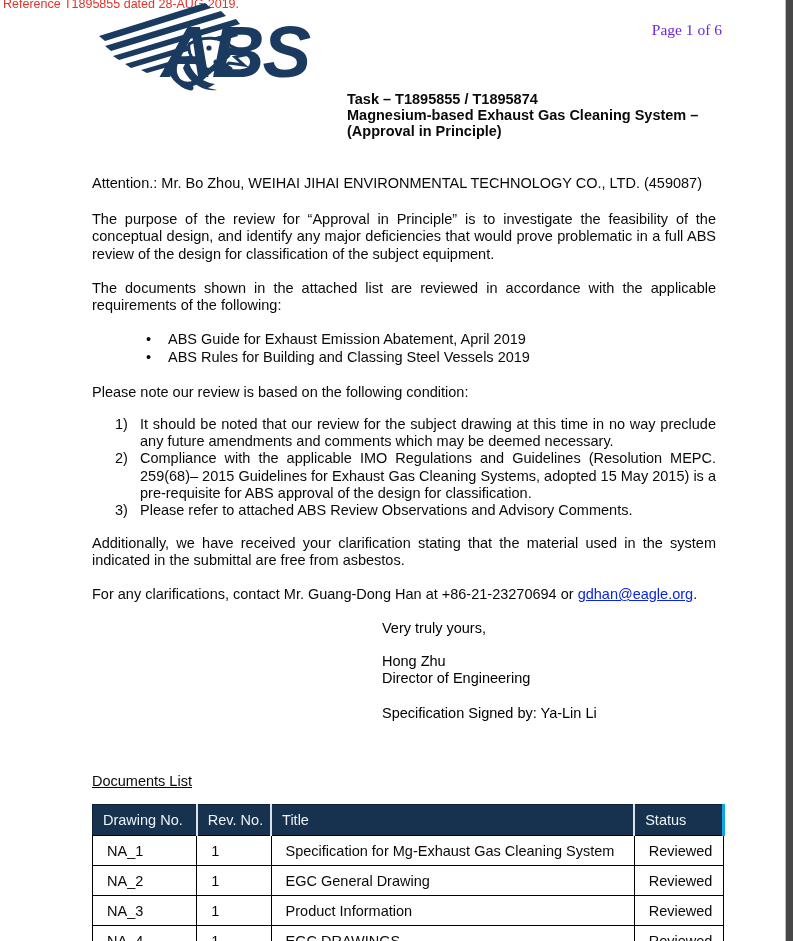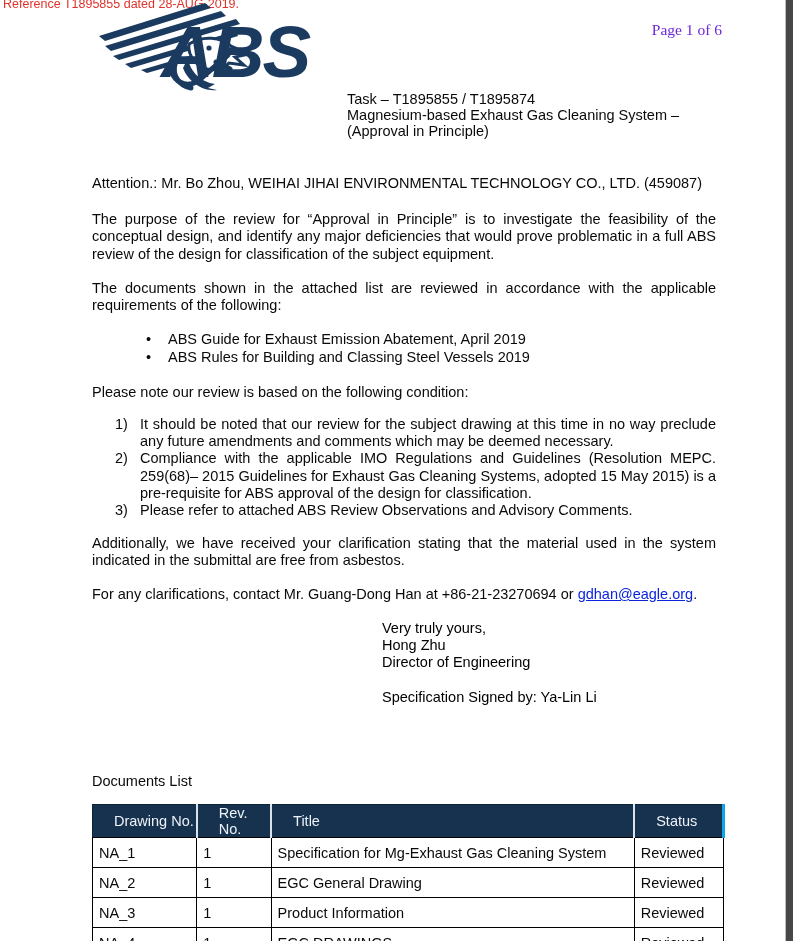--- a/index.html
+++ b/index.html
@@ -18,21 +18,21 @@
   
   .logo{top:2px;left:85px;z-index:2;font-style:italic;}
   
   .page-num{
     top:21px;left:622px;width:100px;text-align:right;
     font-family:"Liberation Serif", serif;font-size:15.5px;color:#6d28d9;
   }
   
   .task{
     top:91px;left:347px;width:400px;
-    font-weight:normal;font-size:14.5px;line-height:16px;color:#0a0a0a;
+    font-weight:bold;font-size:14.5px;line-height:16px;color:#0a0a0a;
   }
   .task .hl{background:#d8d8d8;}
   
   .para{
     left:92px;width:624px;
     font-size:14.5px;line-height:17.4px;color:#0a0a0a;
   }
   .just{text-align:justify;}
   .attention{top:175px;}
   .p1{top:211px;}
@@ -42,40 +42,40 @@
   .bullets .li::before{content:"\2022";position:absolute;left:54px;top:0;}
   .p3{top:384px;}
   .conds{top:416px;}
   .conds .li{position:relative;padding-left:48px;line-height:17.2px;}
   .conds .num{position:absolute;left:23px;top:0;}
   .p4{top:535px;}
   .p5{top:586px;}
   .email{color:#0b24e0;text-decoration:underline;cursor:pointer;}
   
   .closing{top:620px;left:382px;width:330px;font-size:14.5px;line-height:17.2px;}
-  .closing .gap1{}
+  .closing .gap1{margin-top:16px;}
   .closing .gap2{margin-top:17px;}
   
-  .doclist-h{top:773px;}
+  .doclist-h{top:773px;text-decoration:underline;}
   .doctable{
     top:804px;left:92px;width:633px;
     border-collapse:collapse;table-layout:fixed;
     font-size:14.5px;color:#0a0a0a;
   }
   .doctable th{
     background:#16324f;color:#edf2f7;font-weight:normal;text-align:left;
-    height:30px;padding:0 0 0 21px;
+    height:30px;padding:0 0 0 10px;
     border-top:1px solid #0e2238;border-bottom:1px solid #000;
     border-left:2px solid #d9e2ea;
     margin-left:32px;
   }
   .doctable th:first-child{border-left:1px solid #0e2238;}
   .doctable th:last-child{border-right:3px solid #0ea5e9;}
   .doctable td{
-    height:29px;padding:0 0 0 6px;background:#fff;
+    height:29px;padding:0 0 0 14px;background:#fff;
     border:1px solid #000;
   }
   .col-drawing{width:104px;}
   .col-rev{width:74px;}
   .col-title{width:362px;}
   .col-status{width:89px;}
   
   .viewer-edge{
     top:0;right:0;width:7px;height:941px;background:#474747;
     border-left:1px solid #bdbdbd;

